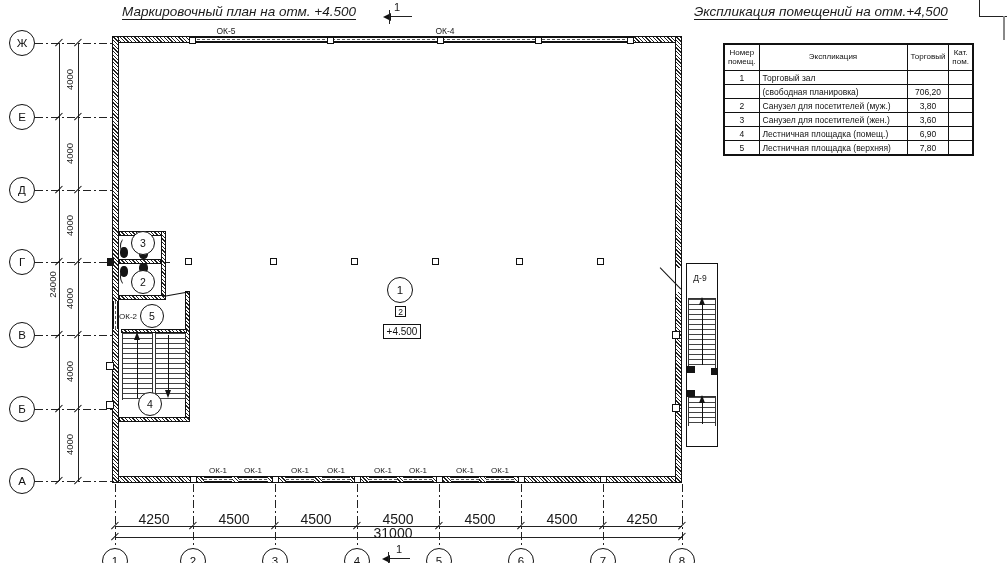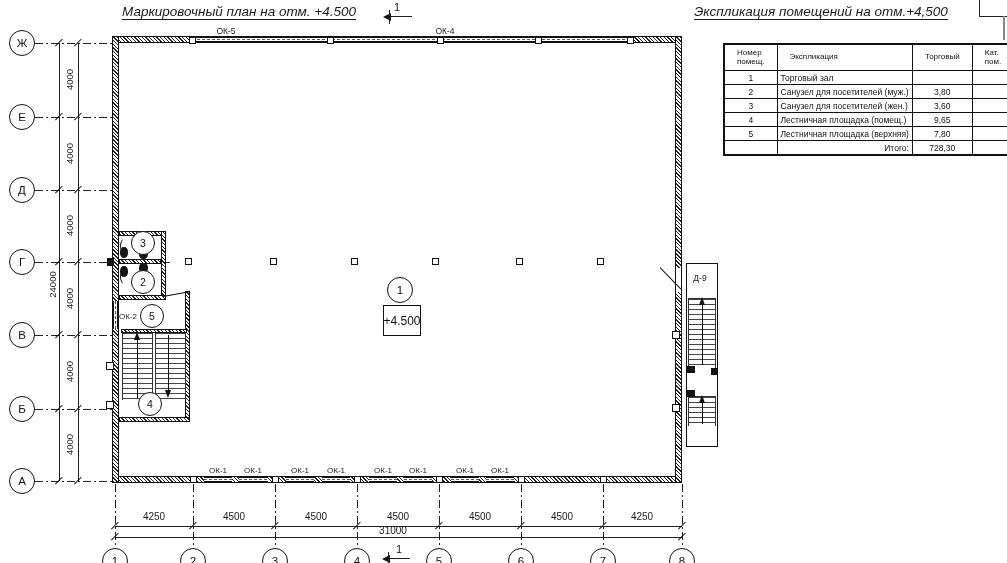--- a/index.html
+++ b/index.html
@@ -2,21 +2,21 @@
 <html><head>
 <meta charset="utf-8">
 <style>
   html,body{margin:0;padding:0}
   body{width:1007px;height:563px;position:relative;overflow:hidden;background:#fff;
        font-family:"Liberation Sans",sans-serif;color:#111}
   .abs{position:absolute}
   .title{position:absolute;font-style:italic;font-size:13.5px;white-space:nowrap;
          text-decoration:underline;text-underline-offset:3px;color:#1a1a1a}
   .lbl{position:absolute;font-size:8.5px;white-space:nowrap;text-align:center;color:#1a1a1a}
-  .dim{position:absolute;font-size:10px;text-align:center;white-space:nowrap;color:#1a1a1a}
+  .dim{position:absolute;font-size:14px;text-align:center;white-space:nowrap;color:#1a1a1a}
   .rot{transform:rotate(-90deg)}
   .circ{position:absolute;border:1.3px solid #111;border-radius:50%;background:#fff;
         display:flex;align-items:center;justify-content:center;font-size:11.5px;box-sizing:border-box}
   .wall{position:absolute;background:repeating-linear-gradient(45deg,#222 0,#222 1px,#fff 1px,#fff 2.6px);
         border:1px solid #111;box-sizing:border-box}
   .win-h{position:absolute;background:#fff;border-top:1px solid #111;border-bottom:1px solid #111;box-sizing:border-box}
   .win-h::after{content:"";position:absolute;left:0;right:0;top:45%;border-top:1px dashed #555}
   .win-v{position:absolute;background:#fff;border-left:1px solid #111;border-right:1px solid #111;box-sizing:border-box}
   .win-v::after{content:"";position:absolute;top:0;bottom:0;left:45%;border-left:1px dashed #555}
   .pil{position:absolute;background:#fff;border:1px solid #111;box-sizing:border-box}
@@ -35,21 +35,21 @@
   .tri-up{position:absolute;width:0;height:0;border-left:3.5px solid transparent;border-right:3.5px solid transparent;border-bottom:8px solid #111}
   .tri-down{position:absolute;width:0;height:0;border-left:3.5px solid transparent;border-right:3.5px solid transparent;border-top:8px solid #111}
   .tri-left{position:absolute;width:0;height:0;border-top:4px solid transparent;border-bottom:4px solid transparent;border-right:8px solid #111}
   .arc{position:absolute;border:1px solid transparent;border-left-color:#111;border-radius:50%;box-sizing:border-box}
   .fix{position:absolute;background:#151515;border-radius:45%}
   .box-lbl{position:absolute;border:1px solid #111;background:#fff;display:flex;align-items:center;justify-content:center;box-sizing:border-box}
   .diag{position:absolute;height:1.2px;background:#111;transform-origin:left center}
   .sched{position:absolute;left:723px;top:43px;border-collapse:collapse;table-layout:fixed;
          font-size:8.5px;background:#fff;border:2px solid #111}
   .sched th,.sched td{border:1px solid #111;padding:0 3px;height:13px;overflow:hidden;white-space:nowrap;font-weight:normal}
-  .sched th{height:25px;text-align:left;white-space:normal;line-height:1.1;font-size:8px;padding:0 12px}
+  .sched th{height:25px;text-align:center;white-space:normal;line-height:1.1;font-size:8px;padding:0 3px}
   .sched td.c{text-align:center}.sched td.l{text-align:left}.sched td.r{text-align:right}
 </style>
 </head>
 <body>
 
 <div class="title" style="left:122px;top:4px">Маркировочный план на отм. +4.500</div>
 <div class="lbl" style="left:391px;top:1px;width:12px;font-size:11px">1</div>
 <div class="hline" style="left:387px;top:16px;width:25px"></div>
 <div class="tri-left" style="left:383px;top:12.5px"></div>
 <div class="vline" style="left:389px;top:10px;height:14px"></div>
@@ -75,47 +75,47 @@
     </tr>
   </thead>
   <tbody>
     <tr>
       <td class="c">1</td>
       <td class="l">Торговый зал</td>
       <td class="c"></td>
       <td></td>
     </tr>
     <tr>
+      <td class="c"></td>
+      <td class="l">(свободная планировка)</td>
+      <td class="c">706,20</td>
+      <td></td>
+    </tr>
+    <tr>
       <td class="c">2</td>
       <td class="l">Санузел для посетителей (муж.)</td>
       <td class="c">3,80</td>
       <td></td>
     </tr>
     <tr>
       <td class="c">3</td>
       <td class="l">Санузел для посетителей (жен.)</td>
       <td class="c">3,60</td>
       <td></td>
     </tr>
     <tr>
       <td class="c">4</td>
       <td class="l">Лестничная площадка (помещ.)</td>
-      <td class="c">9,65</td>
+      <td class="c">6,90</td>
       <td></td>
     </tr>
     <tr>
       <td class="c">5</td>
       <td class="l">Лестничная площадка (верхняя)</td>
       <td class="c">7,80</td>
-      <td></td>
-    </tr>
-    <tr>
-      <td class="c"></td>
-      <td class="r">Итого:</td>
-      <td class="c">728,30</td>
       <td></td>
     </tr>
   </tbody>
 </table>
 
 <div class="dash-h" style="left:35px;top:42.5px;width:77px"></div>
 <div class="dash-h" style="left:35px;top:116.5px;width:77px"></div>
 <div class="dash-h" style="left:35px;top:189.5px;width:77px"></div>
 <div class="dash-h" style="left:35px;top:261.5px;width:135px"></div>
 <div class="dash-h" style="left:35px;top:334.5px;width:77px"></div>
@@ -271,21 +271,21 @@
 <div class="lbl" style="left:119px;top:312px;width:22px;font-size:8px;text-align:left">ОК-2</div>
 <div class="lbl" style="left:689px;top:273px;width:22px">Д-9</div>
 
 <div class="circ" style="left:387px;top:277px;width:26px;height:26px">1</div>
 <div class="circ" style="left:131px;top:270px;width:24px;height:24px;font-size:10.5px">2</div>
 <div class="circ" style="left:131px;top:231px;width:24px;height:24px;font-size:10.5px">3</div>
 <div class="circ" style="left:138px;top:392px;width:24px;height:24px;font-size:10.5px">4</div>
 <div class="circ" style="left:140px;top:304px;width:24px;height:24px;font-size:10.5px">5</div>
 
 <div class="box-lbl" style="left:395px;top:306px;width:11px;height:11px;font-size:8.5px">2</div>
-<div class="box-lbl" style="left:383px;top:305px;width:38px;height:31px;font-size:12px">+4.500</div>
+<div class="box-lbl" style="left:383px;top:324px;width:38px;height:15px;font-size:10px">+4.500</div>
 
 <div class="circ" style="left:9px;top:30px;width:26px;height:26px">Ж</div>
 <div class="circ" style="left:9px;top:104px;width:26px;height:26px">Е</div>
 <div class="circ" style="left:9px;top:177px;width:26px;height:26px">Д</div>
 <div class="circ" style="left:9px;top:249px;width:26px;height:26px">Г</div>
 <div class="circ" style="left:9px;top:322px;width:26px;height:26px">В</div>
 <div class="circ" style="left:9px;top:396px;width:26px;height:26px">Б</div>
 <div class="circ" style="left:9px;top:468px;width:26px;height:26px">А</div>
 
 <div class="circ" style="left:102px;top:548px;width:26px;height:26px">1</div>

